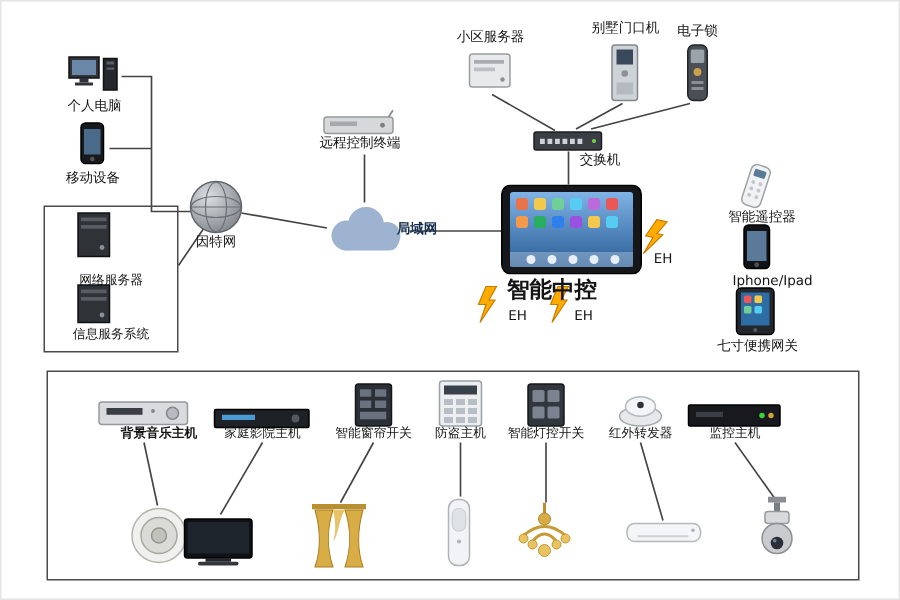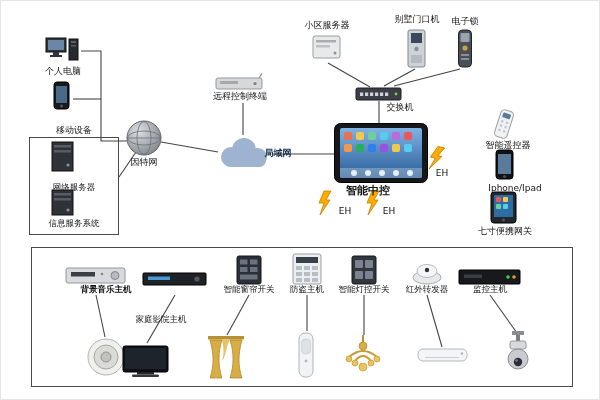--- a/index.html
+++ b/index.html
@@ -1,21 +1,21 @@
 <!DOCTYPE html>
 <html><head>
 <meta charset="utf-8">
 <style>
   * { margin:0; padding:0; box-sizing:border-box; }
   body { background:#fff; font-family:"DejaVu Sans","Liberation Sans",sans-serif; }
   .stage { position:relative; width:600px; height:400px; background:#ffffff; border:1px solid #e5e5e5; overflow:hidden; }
   .wires { position:absolute; left:0; top:0; pointer-events:none; }
   .node { position:absolute; line-height:0; }
   .label { position:absolute; font-size:9px; color:#141414; white-space:nowrap; transform:translateX(-50%); line-height:1.1; text-align:center; }
-  .label.bold { font-weight:bold; font-size:11px; }
+  .label.bold { font-weight:bold; font-size:15px; }
   .label.small { font-size:8.5px; }
   .groupbox { position:absolute; border:1px solid #4a4a4a; background:transparent; }
   .cloud-label { color:#17304f; font-weight:bold; }
 </style>
 </head>
 <body>
 
 <div class="stage">
 
   <svg class="wires" width="600" height="400" viewBox="0 0 600 400">
@@ -67,21 +67,21 @@
   </div>
   <div class="label" style="left:62px; top:66px;">个人电脑</div>
 
   <div class="node" style="left:52px; top:80px;">
     <svg width="18" height="30">
         <rect x="1" y="1" width="15" height="27" rx="3" fill="#17191d" stroke="#000"></rect>
         <rect x="3" y="5" width="11" height="17" fill="#4a6a8a"></rect>
         <circle cx="8.5" cy="25" r="1.5" fill="#555"></circle>
       </svg>
   </div>
-  <div class="label" style="left:61px; top:125px;margin-left:12px;">移动设备</div>
+  <div class="label" style="left:61px; top:114px;">移动设备</div>
 
   <div class="node" style="left:50px; top:140px;">
     <svg width="24" height="32">
         <rect x="1" y="1" width="21" height="29" fill="#2f3237" stroke="#101114"></rect>
         <rect x="3" y="4" width="17" height="2.5" fill="#585d64"></rect>
         <rect x="3" y="9" width="17" height="2.5" fill="#585d64"></rect>
         <circle cx="17" cy="24" r="1.6" fill="#8a9098"></circle>
       </svg>
   </div>
   <div class="label small" style="left:73px; top:182px;">网络服务器</div>
@@ -272,21 +272,21 @@
   </div>
   <div class="label small" style="left:105px; top:284px;font-weight:bold;">背景音乐主机</div>
 
   <div class="node" style="left:141px; top:270px;">
     <svg width="66" height="15">
         <rect x="1" y="2" width="63" height="12" rx="1" fill="#1e2126" stroke="#000"></rect>
         <rect x="6" y="5.5" width="22" height="3.5" fill="#4a9ad4"></rect>
         <circle cx="55" cy="8" r="2.6" fill="#55595f"></circle>
       </svg>
   </div>
-  <div class="label small" style="left:160px; top:284px;margin-top:30px;">家庭影院主机</div>
+  <div class="label small" style="left:174px; top:284px;">家庭影院主机</div>
 
   <div class="node" style="left:235px; top:254px;">
     <svg width="26" height="30">
         <rect x="1" y="1" width="24" height="28" rx="2" fill="#2b2f36" stroke="#14161a"></rect>
         <g fill="#6a7280">
           <rect x="4" y="4.5" width="7.5" height="5"></rect>
           <rect x="14" y="4.5" width="7.5" height="5"></rect>
           <rect x="4" y="12" width="7.5" height="5"></rect>
           <rect x="14" y="12" width="7.5" height="5"></rect>
           <rect x="4" y="19.5" width="17.5" height="5"></rect>

